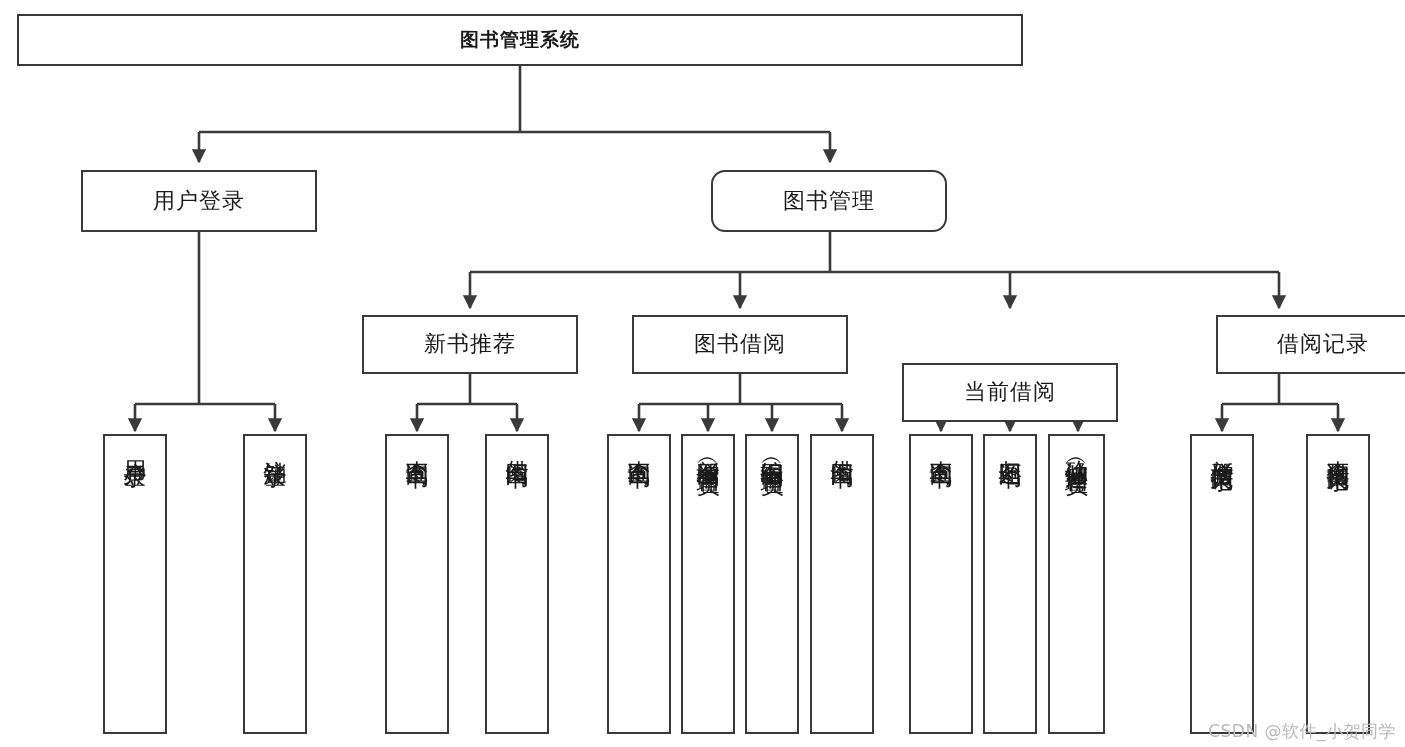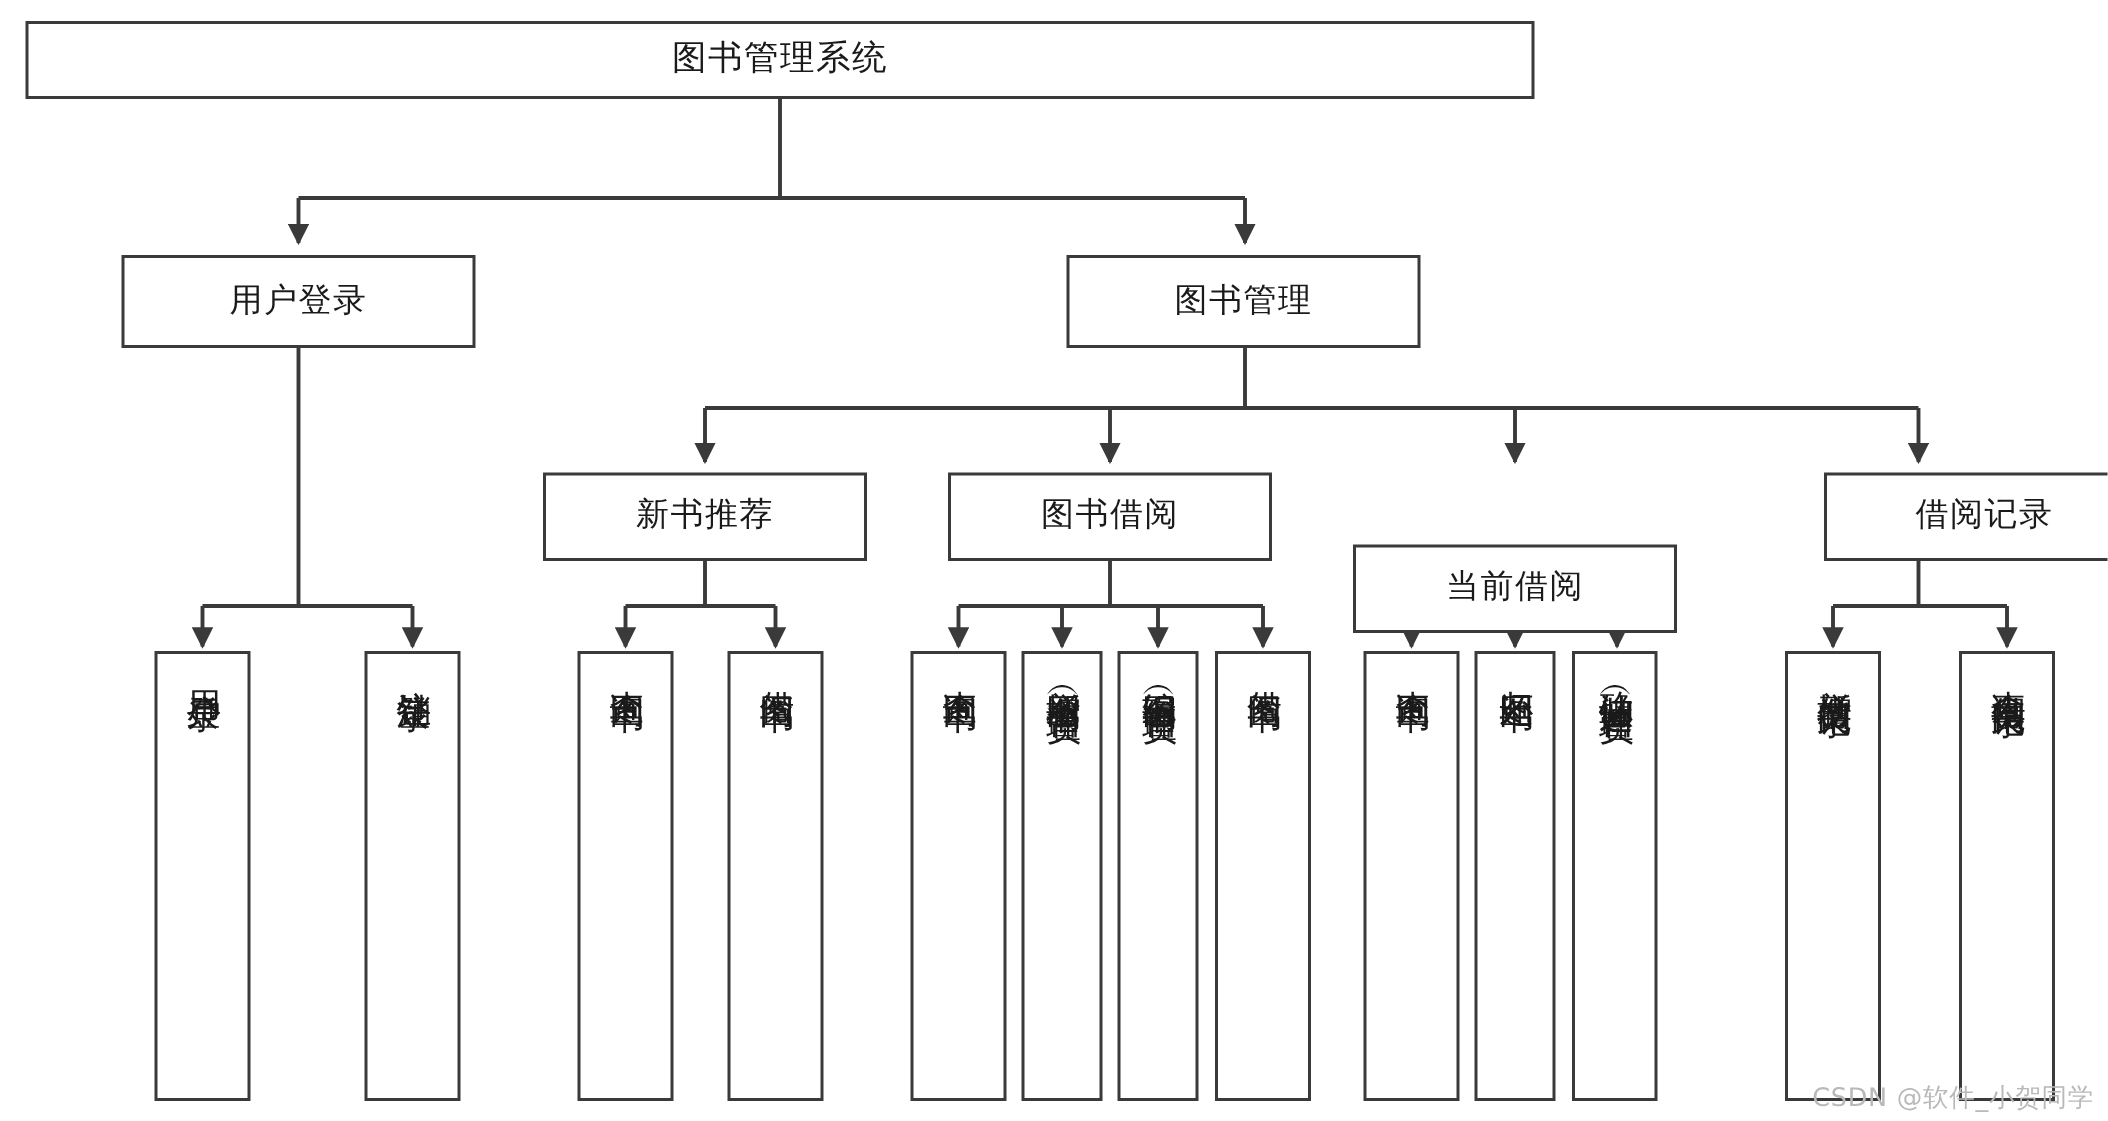--- a/index.html
+++ b/index.html
@@ -24,21 +24,21 @@
     color:#1a1a1a;
   }
   .node .label{
     display:block;
     text-align:center;
     line-height:1.12;
     white-space:nowrap;
   }
   
   .node.horiz .label{font-size:22px;letter-spacing:1px;}
-  .node.root .label{font-size:23px;letter-spacing:1px;}
+  .node.root .label{font-size:19px;letter-spacing:1px;font-weight:bold;}
 
   
   .node.vert{
     align-items:flex-start;
     padding-top:6px;
   }
   .node.vert .label{
     writing-mode:vertical-rl;
     text-orientation:upright;
     font-size:23px;
@@ -113,21 +113,21 @@
     </g>
   </svg>
 
   <div class="node horiz root" style="left:17px;top:14px;width:1006px;height:52px;">
     <span class="label">图书管理系统</span>
   </div>
 
   <div class="node horiz" style="left:81px;top:170px;width:236px;height:62px;">
     <span class="label">用户登录</span>
   </div>
-  <div class="node horiz" style="left:711px;top:170px;width:236px;height:62px;">
+  <div class="node horiz" style="left:711px;top:170px;width:236px;height:62px;border-radius:14px;">
     <span class="label">图书管理</span>
   </div>
 
   <div class="node horiz" style="left:362px;top:315px;width:216px;height:59px;">
     <span class="label">新书推荐</span>
   </div>
   <div class="node horiz" style="left:632px;top:315px;width:216px;height:59px;">
     <span class="label">图书借阅</span>
   </div>
   <div class="node horiz" style="left:902px;top:315px;width:216px;height:59px;margin-top:48px;">

